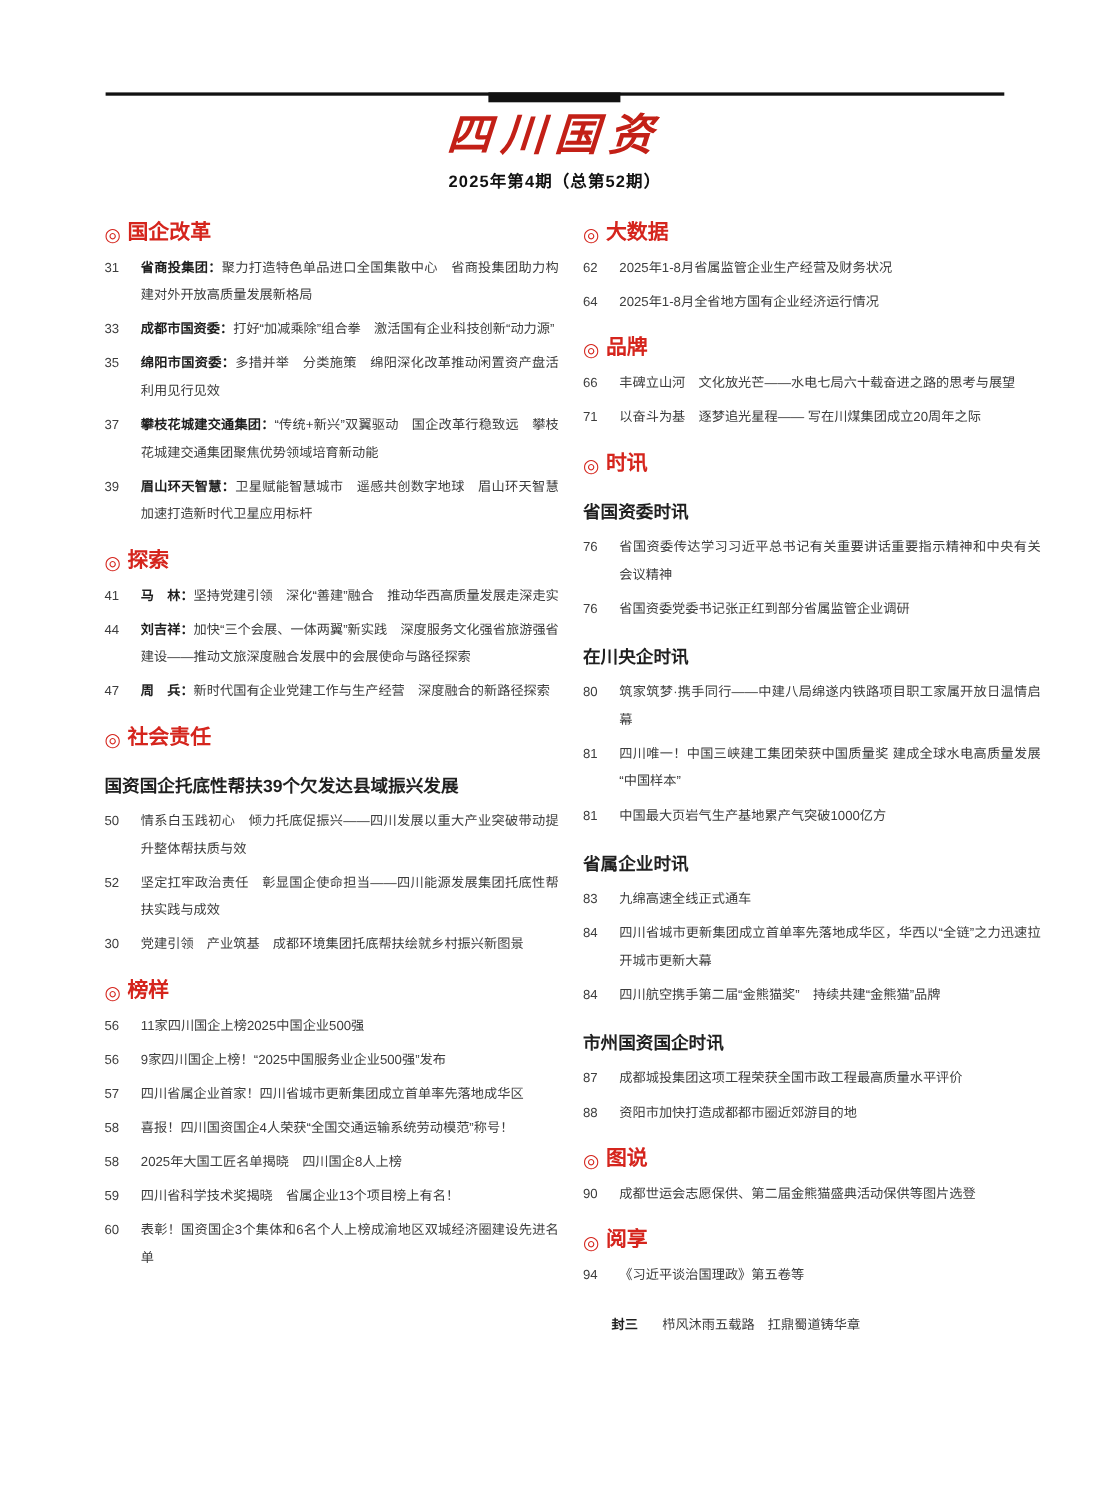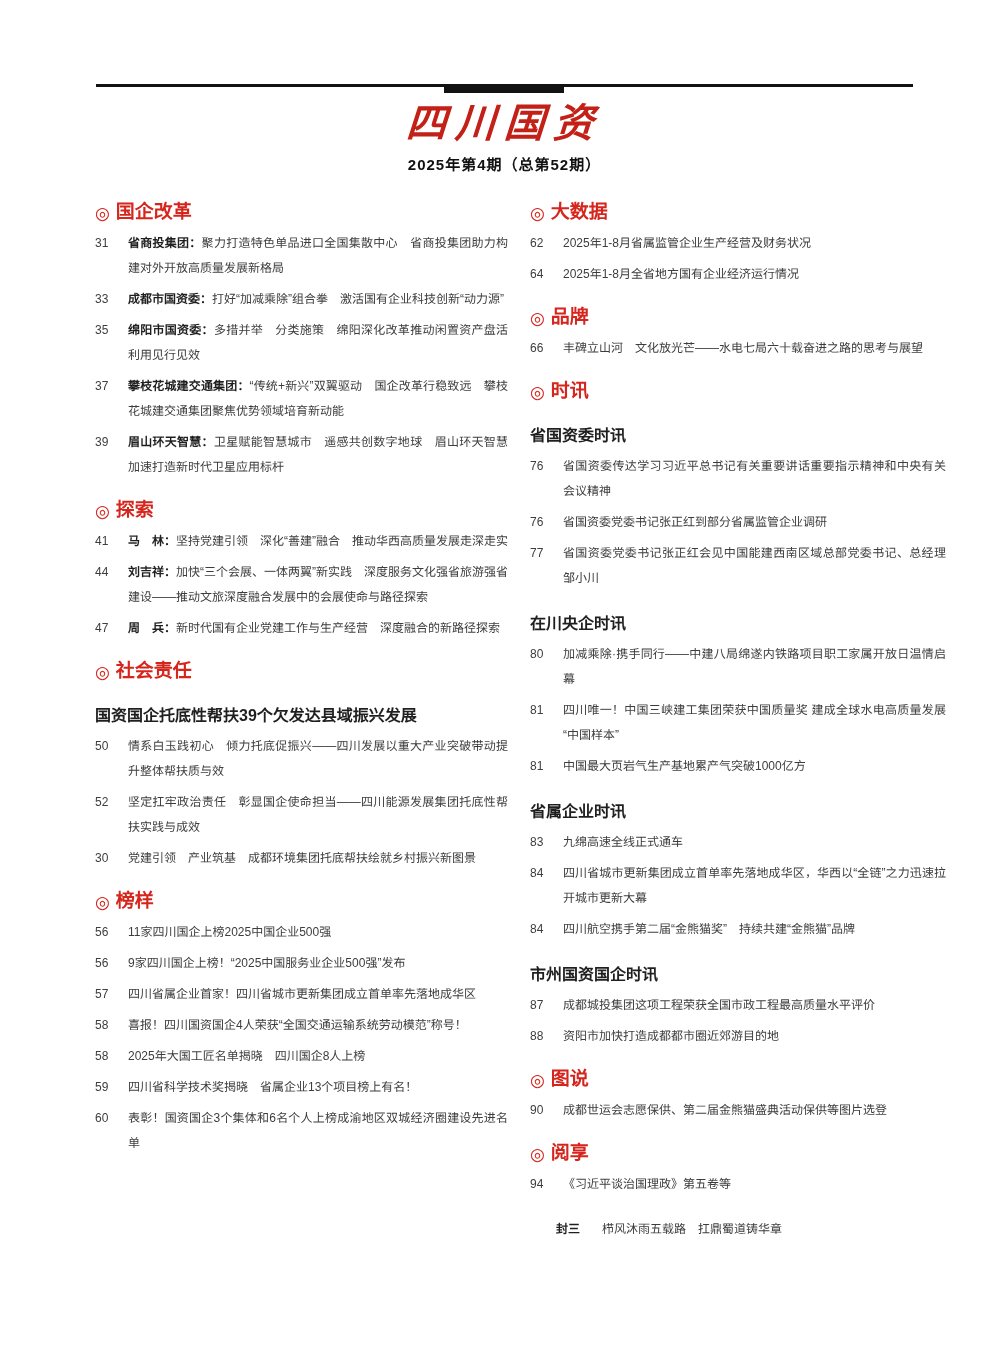--- a/index.html
+++ b/index.html
@@ -243,43 +243,43 @@
       </section>
       <section class="section">
         <div class="section-title">
           <span class="marker">◎</span>
           <span>品牌</span>
         </div>
         <div class="entry">
           <span class="page-num">66</span>
           <span class="entry-text">丰碑立山河　文化放光芒——水电七局六十载奋进之路的思考与展望</span>
         </div>
+        <div class="entry">
+          <span class="page-num">71</span>
+          <span class="entry-text">以奋斗为基　逐梦追光星程—— 写在川煤集团成立20周年之际</span>
+        </div>
       </section>
       <section class="section">
         <div class="section-title">
           <span class="marker">◎</span>
           <span>时讯</span>
         </div>
         <div class="subhead">省国资委时讯</div>
         <div class="entry">
           <span class="page-num">76</span>
           <span class="entry-text">省国资委传达学习习近平总书记有关重要讲话重要指示精神和中央有关会议精神</span>
         </div>
         <div class="entry">
           <span class="page-num">76</span>
           <span class="entry-text">省国资委党委书记张正红到部分省属监管企业调研</span>
         </div>
-        <div class="entry">
-          <span class="page-num">77</span>
-          <span class="entry-text">省国资委党委书记张正红会见中国能建西南区域总部党委书记、总经理邹小川</span>
-        </div>
         <div class="subhead">在川央企时讯</div>
         <div class="entry">
           <span class="page-num">80</span>
-          <span class="entry-text">加减乘除·携手同行——中建八局绵遂内铁路项目职工家属开放日温情启幕</span>
+          <span class="entry-text">筑家筑梦·携手同行——中建八局绵遂内铁路项目职工家属开放日温情启幕</span>
         </div>
         <div class="entry">
           <span class="page-num">81</span>
           <span class="entry-text">四川唯一！中国三峡建工集团荣获中国质量奖 建成全球水电高质量发展“中国样本”</span>
         </div>
         <div class="entry">
           <span class="page-num">81</span>
           <span class="entry-text">中国最大页岩气生产基地累产气突破1000亿方</span>
         </div>
         <div class="subhead">省属企业时讯</div>

